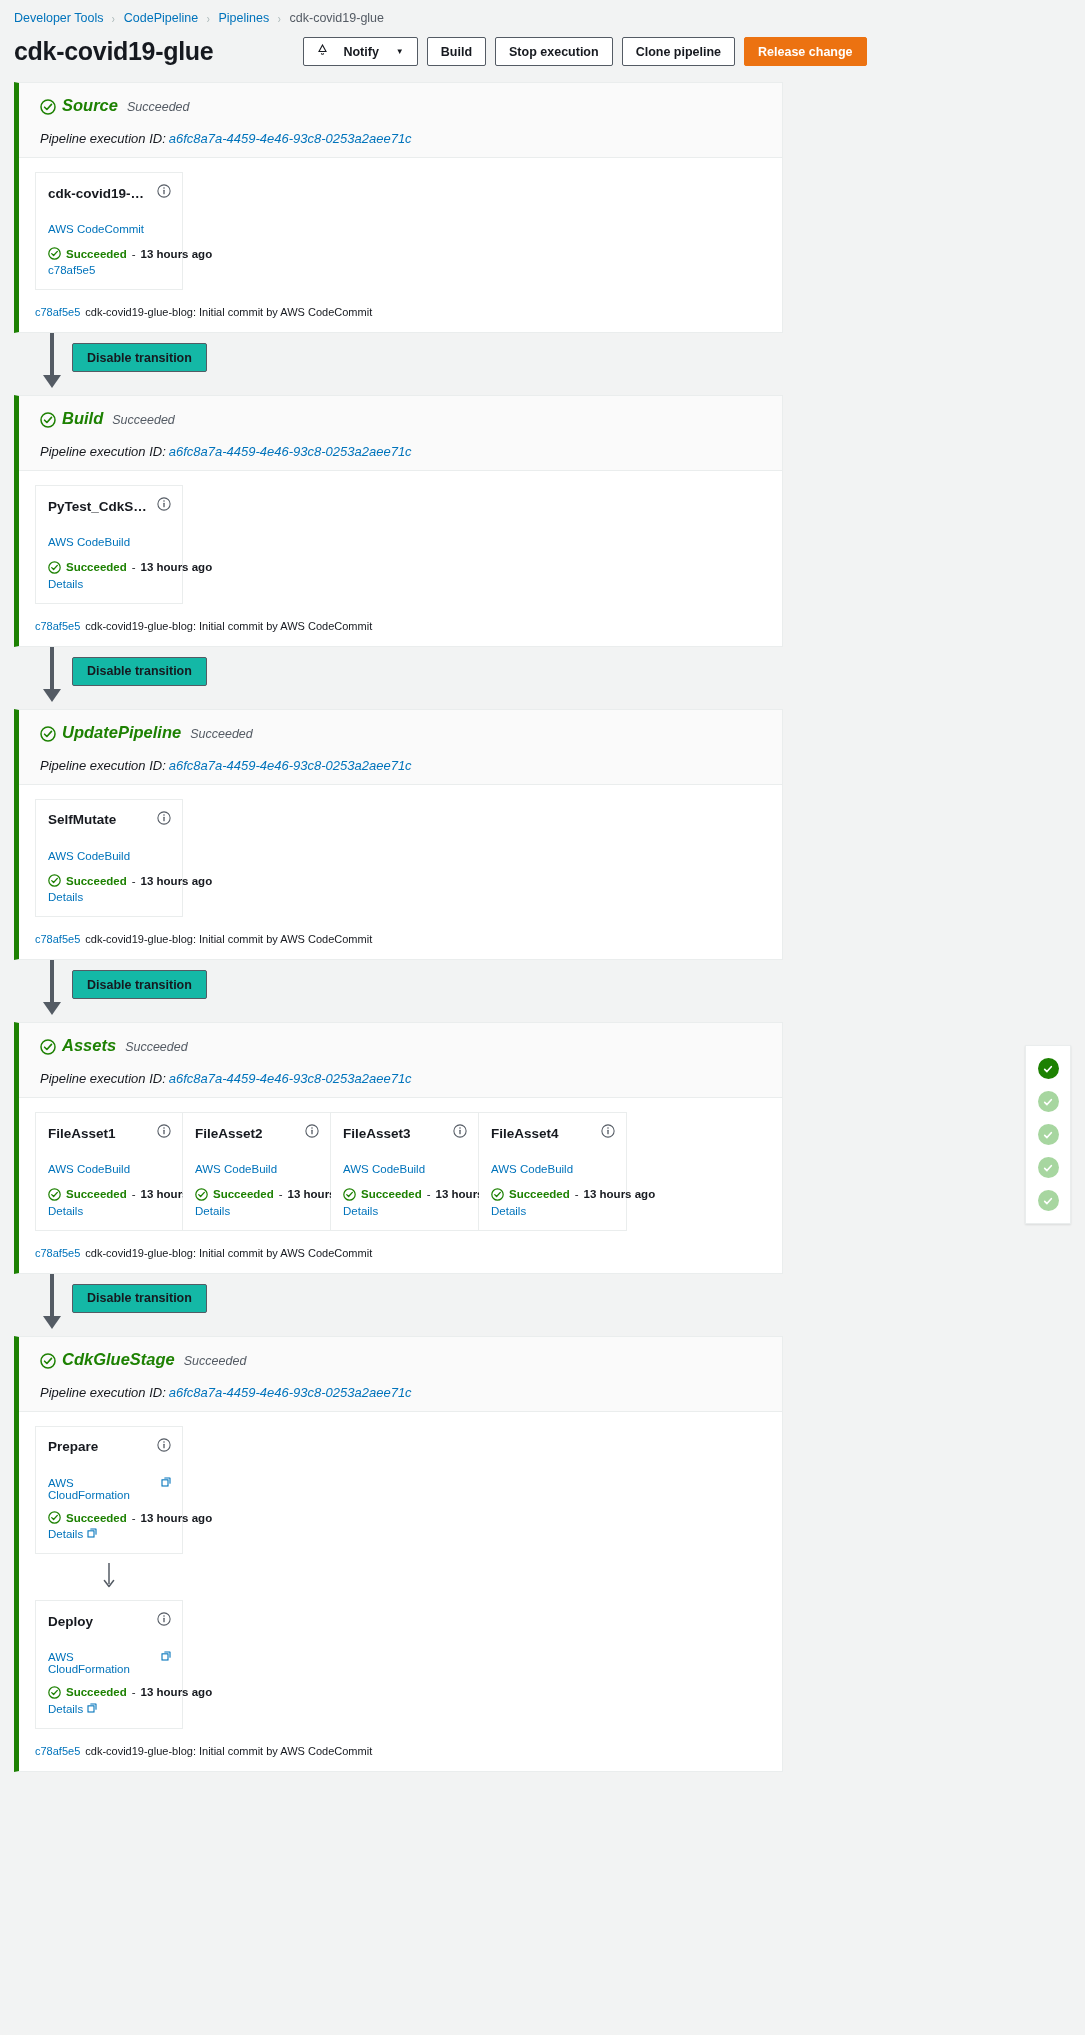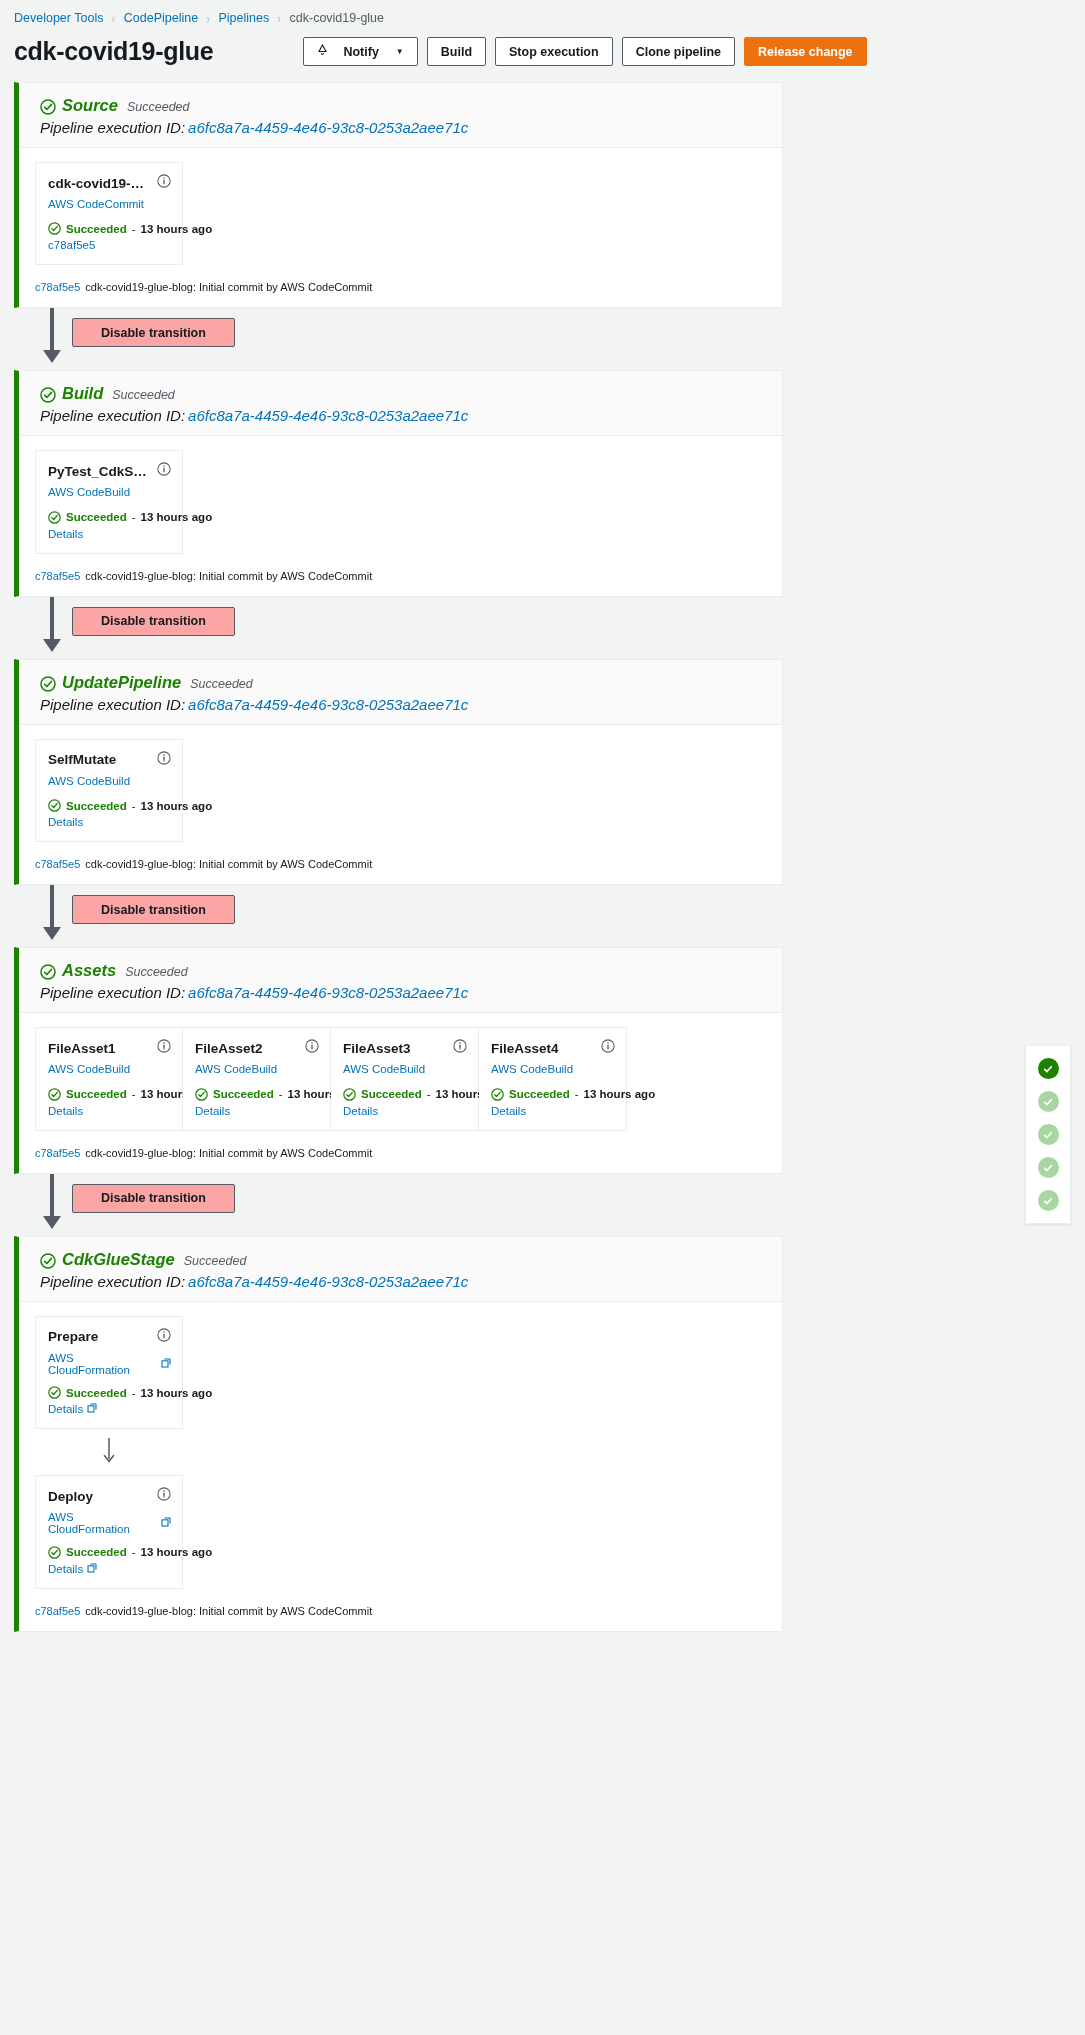--- a/index.html
+++ b/index.html
@@ -99,23 +99,23 @@
     color: #1d8102;
     display: inline-flex;
     align-items: center;
     gap: 6px;
   }
   .stage-status {
     font-size: 12.5px;
     color: #545b64;
   }
   .exec-line {
-    font-size: 15px;
+    font-size: 13px;
     color: #16191f;
-    margin-top: 4px;
+    margin-top: 16px;
   }
   .exec-id { color: #0073bb; cursor: pointer; margin-left: 3px; }
 
   .stage-body { padding: 14px 16px 10px 16px; }
 
   .action-grid { display: flex; flex-wrap: wrap; }
 
   .action-card {
     border: 1px solid #eaeded;
     background: #fff;
@@ -134,24 +134,24 @@
     font-size: 13.5px;
     font-weight: bold;
     color: #16191f;
     white-space: nowrap;
     overflow: hidden;
     text-overflow: ellipsis;
   }
   .ac-provider {
     font-size: 11.5px;
     color: #0073bb;
-    margin-top: 6px;
+    margin-top: 21px;
     cursor: pointer;
     display: inline-flex;
-    align-items: center;
+    align-items: flex-start;
     gap: 4px;
   }
   .ac-status {
     margin-top: 10px;
     font-size: 11.5px;
     display: flex;
     align-items: center;
     gap: 5px;
     white-space: nowrap;
   }
@@ -204,27 +204,27 @@
     top: 42px;
     width: 0; height: 0;
     border-left: 9px solid transparent;
     border-right: 9px solid transparent;
     border-top: 13px solid #545b64;
   }
   .btn-transition {
     position: absolute;
     left: 58px;
     top: 10px;
-    background: #fca5a5;
+    background: #14b8a6;
     border: 1px solid #545b64;
     border-radius: 2px;
     font-size: 12.5px;
     font-weight: bold;
     color: #16191f;
-    padding: 6px 28px;
+    padding: 6px 14px;
     height: 29px;
     display: inline-flex;
     align-items: center;
     cursor: pointer;
     font-family: "Liberation Sans", sans-serif;
   }
 
   
   .inner-arrow {
     width: 148px;

